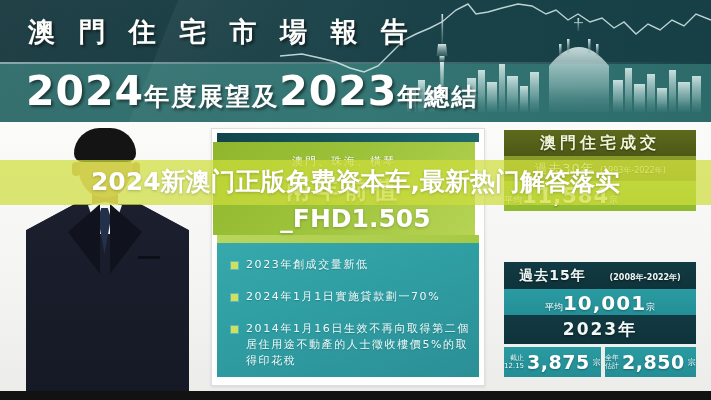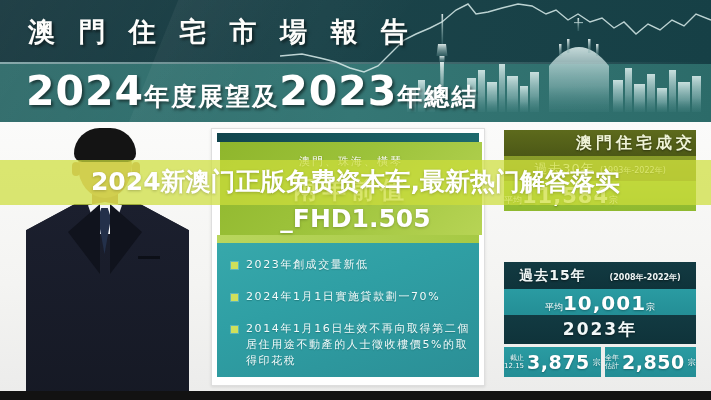--- a/index.html
+++ b/index.html
@@ -62,21 +62,21 @@
             clip-path:polygon(100% 0%,100% 100%,0% 40%);}
   .p-lapelR{position:absolute;left:90px;top:76px;width:32px;height:70px;background:#10131d;
             clip-path:polygon(0% 0%,100% 40%,0% 100%);}
   .p-pocket{position:absolute;left:118px;top:128px;width:22px;height:3px;background:#0c0f17;}
 
   
   .card{position:absolute;left:211px;top:128px;width:272px;height:256px;
         background:#ffffff;border:1px solid #dedede;box-shadow:0 1px 3px rgba(0,0,0,.10);}
   .card-top{position:absolute;left:5px;top:4px;width:262px;height:9px;
             background:linear-gradient(90deg,#11454d,#1e6a6d);}
-  .card-green{position:absolute;left:8px;top:13px;width:262px;height:93px;
+  .card-green{position:absolute;left:1px;top:13px;width:262px;height:93px;
               background:linear-gradient(135deg,#8fb62c 0%,#9cc23a 45%,#b7d455 100%);}
   .card-green-hl{position:absolute;left:5px;top:106px;width:262px;height:8px;
               background:linear-gradient(90deg,#b9d65d,#a6c944);}
   .gtitle1{position:absolute;left:0;top:12px;width:262px;text-align:center;
            font-family:"DejaVu Sans","Liberation Sans",sans-serif;
            font-size:11px;color:#fcfdf4;letter-spacing:2px;
            text-shadow:0 1px 2px rgba(60,80,10,.45);}
   .gtitle2{position:absolute;left:0;top:32px;width:262px;text-align:center;
            font-family:"DejaVu Sans","Liberation Sans",sans-serif;
            font-size:24px;font-weight:700;color:#f6fae6;letter-spacing:5px;
@@ -85,21 +85,21 @@
              background:linear-gradient(160deg,#37a8ab 0%,#2f9fa4 40%,#2b8f96 100%);}
   .bul{position:absolute;left:14px;display:flex;align-items:flex-start;gap:8px;width:240px;}
   .bul .mk{width:7px;height:7px;background:#cfe05a;margin-top:5px;flex:0 0 auto;
            box-shadow:0 0 0 1px rgba(255,255,255,.22);}
   .bul .tx{font-family:"DejaVu Sans","Liberation Sans",sans-serif;
            font-size:11px;line-height:16px;color:#f3fbfb;letter-spacing:1.6px;
            text-shadow:0 1px 1px rgba(0,60,60,.30);}
 
   
   .rp{position:absolute;left:504px;width:192px;}
-  .rp-hd{height:26px;line-height:26px;text-align:right;
+  .rp-hd{height:26px;line-height:26px;text-align:center;
          background:linear-gradient(180deg,#5d6a1c,#4c5816);
          font-family:"DejaVu Sans","Liberation Sans",sans-serif;
          font-size:16px;font-weight:700;color:#eef2d6;letter-spacing:4px;
          text-shadow:0 1px 2px rgba(0,0,0,.45);}
   .rp-row-l{height:25px;line-height:25px;text-align:center;
             background:linear-gradient(180deg,#8a9d2a,#7d9024);
             font-family:"DejaVu Sans","Liberation Sans",sans-serif;
             font-size:13px;color:#fbfdee;letter-spacing:1px;
             text-shadow:0 1px 1px rgba(0,0,0,.35);}
   .rp-row-l .sm{font-size:8px;letter-spacing:0;}

